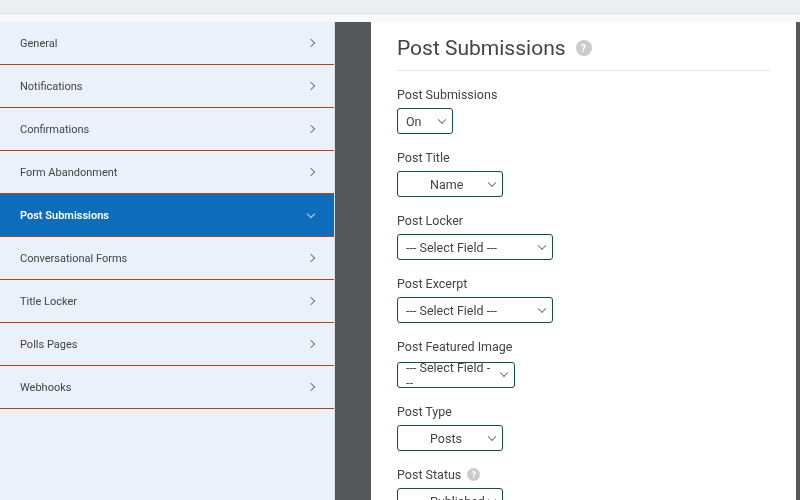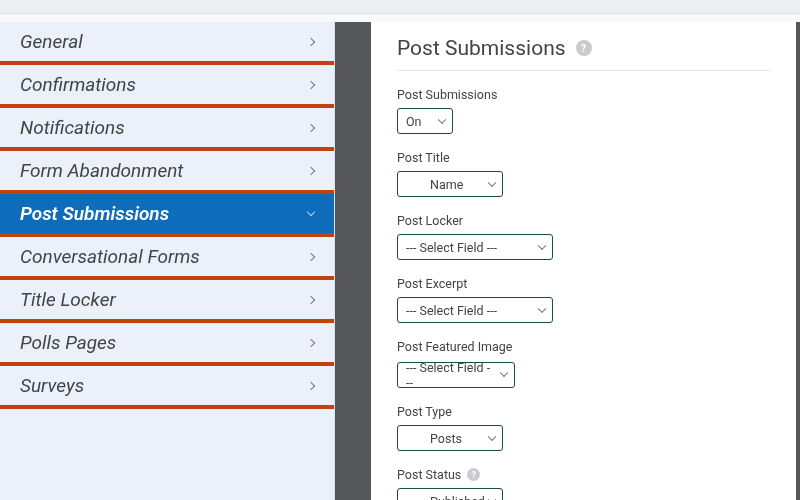--- a/index.html
+++ b/index.html
@@ -39,26 +39,25 @@
     border-right: 1px solid #d7e0ea;
     display: flex;
     flex-direction: column;
   }
   .sidebar-item {
     display: flex;
     align-items: center;
     justify-content: space-between;
     padding: 0 20px;
     height: 43px;
-    border-bottom: 4px solid #c2410c;
+    border-bottom: 1px solid #c2410c;
     background: #eaf1fb;
     color: #444;
     cursor: pointer;
-    font-size: 19px;
-    font-style: italic;
+    font-size: 11px;
   }
   .sidebar-item.active {
     background: #0e6dba;
     color: #fff;
     font-weight: 600;
   }
   .chev {
     width: 6px;
     height: 6px;
     border-right: 1.5px solid currentColor;
@@ -152,25 +151,25 @@
 <div class="topbar2"></div>
 
 <div class="app">
 
   <div class="sidebar">
     <div class="sidebar-item">
       <span>General</span>
       <span class="chev"></span>
     </div>
     <div class="sidebar-item">
+      <span>Notifications</span>
+      <span class="chev"></span>
+    </div>
+    <div class="sidebar-item">
       <span>Confirmations</span>
-      <span class="chev"></span>
-    </div>
-    <div class="sidebar-item">
-      <span>Notifications</span>
       <span class="chev"></span>
     </div>
     <div class="sidebar-item">
       <span>Form Abandonment</span>
       <span class="chev"></span>
     </div>
     <div class="sidebar-item active">
       <span>Post Submissions</span>
       <span class="chev down"></span>
     </div>
@@ -180,21 +179,21 @@
     </div>
     <div class="sidebar-item">
       <span>Title Locker</span>
       <span class="chev"></span>
     </div>
     <div class="sidebar-item">
       <span>Polls Pages</span>
       <span class="chev"></span>
     </div>
     <div class="sidebar-item">
-      <span>Surveys</span>
+      <span>Webhooks</span>
       <span class="chev"></span>
     </div>
   </div>
 
   <div class="gutter"></div>
 
   <div class="main">
     <div class="main-title">
       <span>Post Submissions</span>
       <span class="help-icon">?</span>

